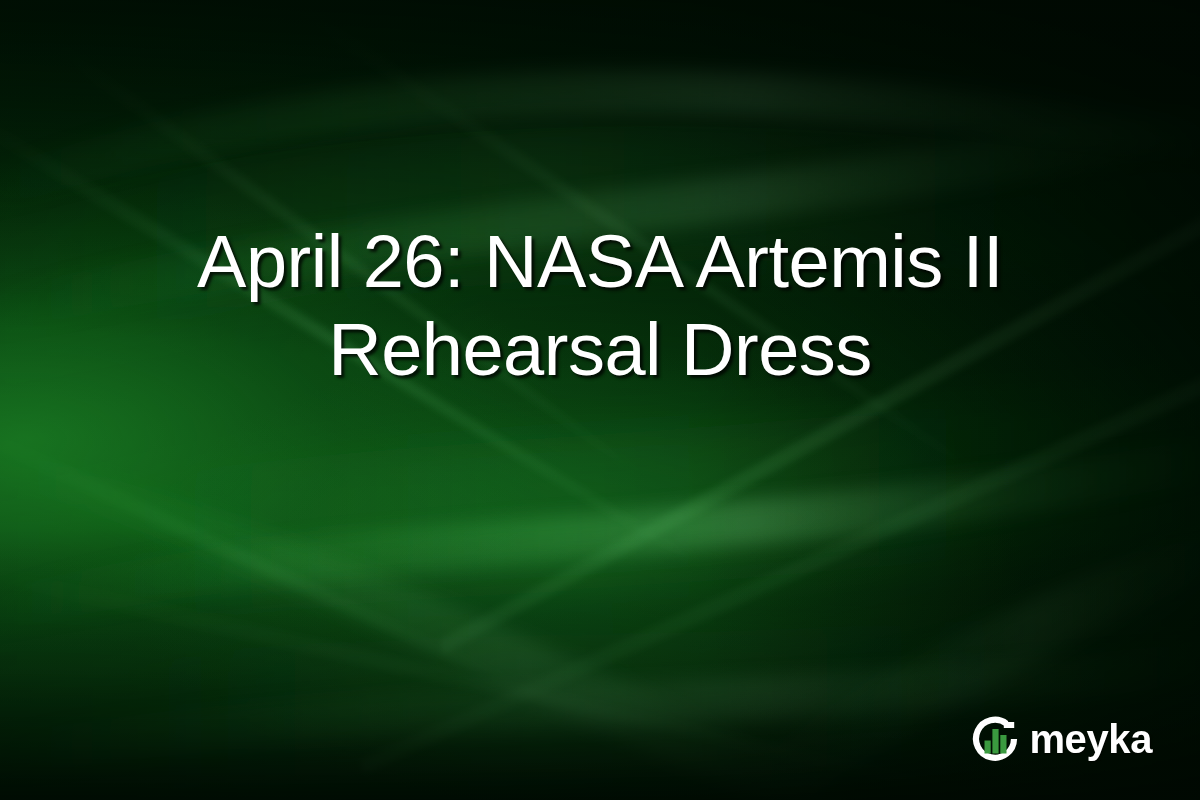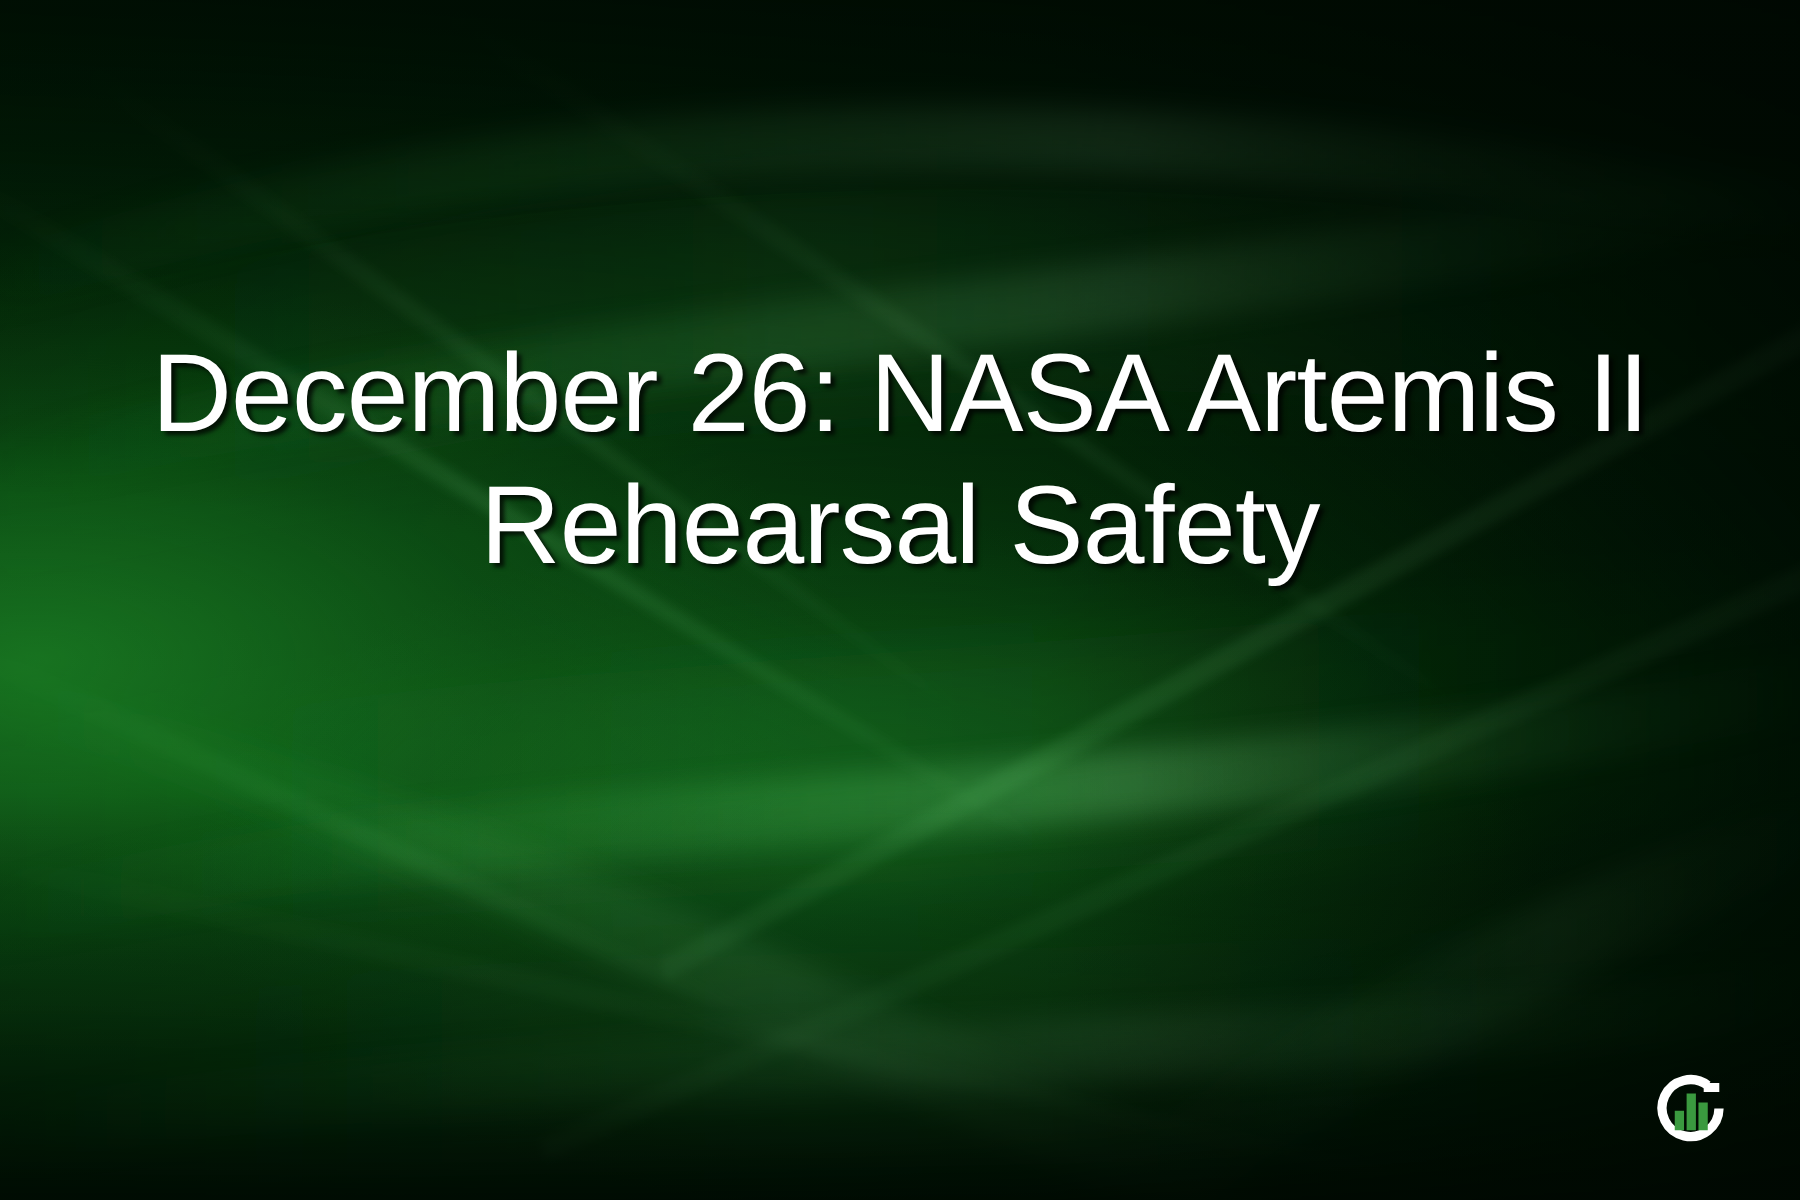--- a/index.html
+++ b/index.html
@@ -169,31 +169,32 @@
     <path d="M 0 0 L 1200 0 L 1200 170 C 700 96 320 120 0 212 Z" fill="url(#wgDark)" opacity="0.8"></path>
   </svg>
 
   <div class="bg-layer" id="bg-glow-left"></div>
   <div class="bg-layer" id="bg-glow-center"></div>
   <div class="bg-layer" id="bg-dark-top"></div>
   <div class="bg-layer" id="bg-dark-bottom"></div>
   <div class="bg-layer" id="bg-dark-right"></div>
 
   <h1 id="headline">
-    <span class="hl-line">December 26: NASA Artemis II</span>
-    <span class="hl-line">Rehearsal Safety</span>
+    <span class="hl-line">April 26: NASA Artemis II</span>
+    <span class="hl-line">Rehearsal Dress</span>
   </h1>
 
   <div id="logo">
     <svg id="logo-mark" width="50" height="50" viewBox="0 0 50 50">
 
       <path d="M 36.5 9.6
                A 19 19 0 1 0 44 25
                L 44 25" fill="none" stroke="#ffffff" stroke-width="6.2" stroke-linecap="butt"></path>
       <rect x="33.8" y="8.0" width="10.4" height="6.0" fill="#ffffff"></rect>
 
       <rect x="14.5" y="26.5" width="6.2" height="13.0" fill="#3a9a3f"></rect>
       <rect x="22.4" y="15.0" width="6.2" height="24.5" fill="#3a9a3f"></rect>
       <rect x="30.3" y="21.0" width="6.2" height="18.5" fill="#3a9a3f"></rect>
     </svg>
+    <span id="logo-word">meyka</span>
   </div>
 
 </div>
 
 </body></html>

